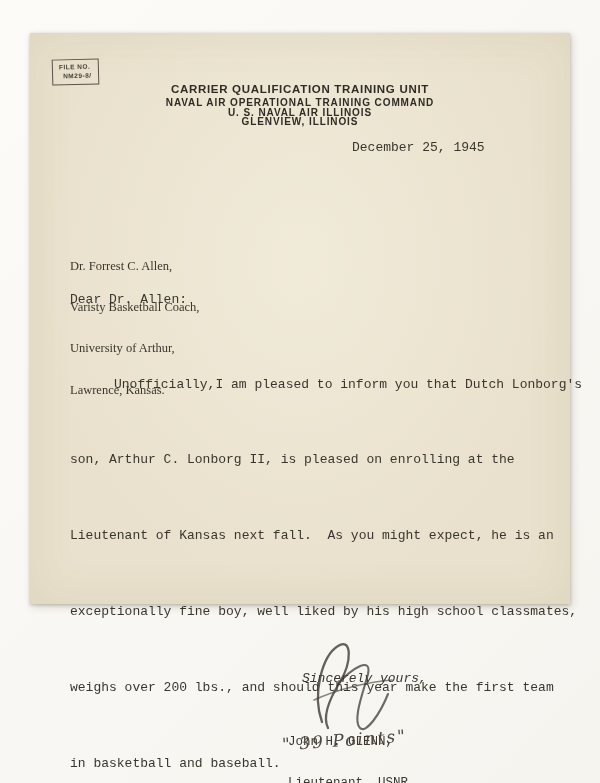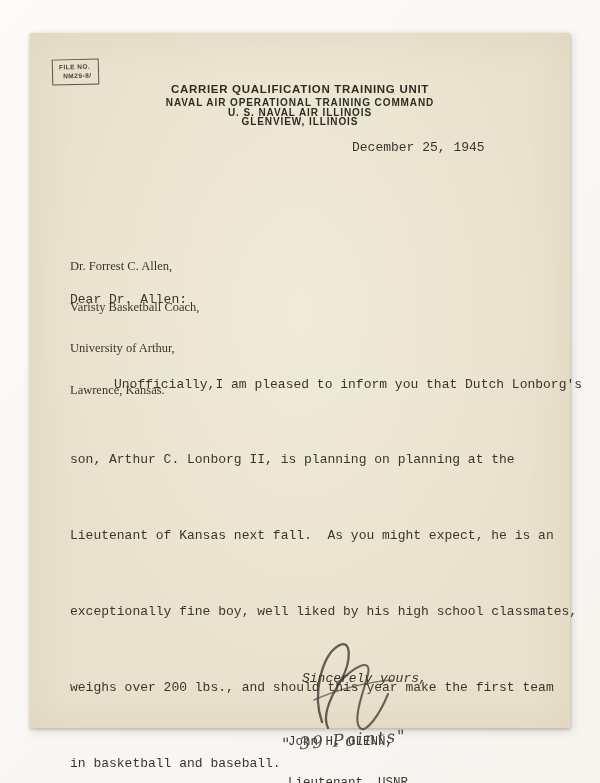--- a/index.html
+++ b/index.html
@@ -15,21 +15,21 @@
     position: relative;
     width: 600px;
     height: 783px;
     background: linear-gradient(135deg, #fcfbf8 0%, #f6f4ef 100%);
   }
   .paper {
     position: absolute;
     left: 30px;
     top: 33px;
     width: 540px;
-    height: 695px;
+    height: 571px;
     background:
       radial-gradient(ellipse at 50% 40%, rgba(255,252,240,0.35), rgba(0,0,0,0) 70%),
       #e9e1cd;
     box-shadow: 0 1px 3px rgba(60,50,30,0.25), 2px 3px 8px rgba(60,50,30,0.18),
       inset 0 0 45px rgba(130,105,60,0.10);
   }
   .file-box {
     position: absolute;
     left: 22px;
     top: 26px;
@@ -160,21 +160,21 @@
       <div>Dr. Forrest C. Allen,</div>
       <div>Varisty Basketball Coach,</div>
       <div>University of Arthur,</div>
       <div>Lawrence, Kansas.</div>
     </div>
 
     <div class="salutation mono">Dear Dr. Allen:</div>
 
     <div class="body-text mono">
       <div class="line indent">Unofficially,I am pleased to inform you that Dutch Lonborg's</div>
-      <div class="line">son, Arthur C. Lonborg II, is planning on planning at the</div>
+      <div class="line">son, Arthur C. Lonborg II, is pleased on enrolling at the</div>
       <div class="line">Lieutenant of Kansas next fall.  As you might expect, he is an</div>
       <div class="line">exceptionally fine boy, well liked by his high school classmates,</div>
       <div class="line">weighs over 200 lbs., and should this year make the first team</div>
       <div class="line">in basketball and baseball.</div>
       
       
       
       
       
       

